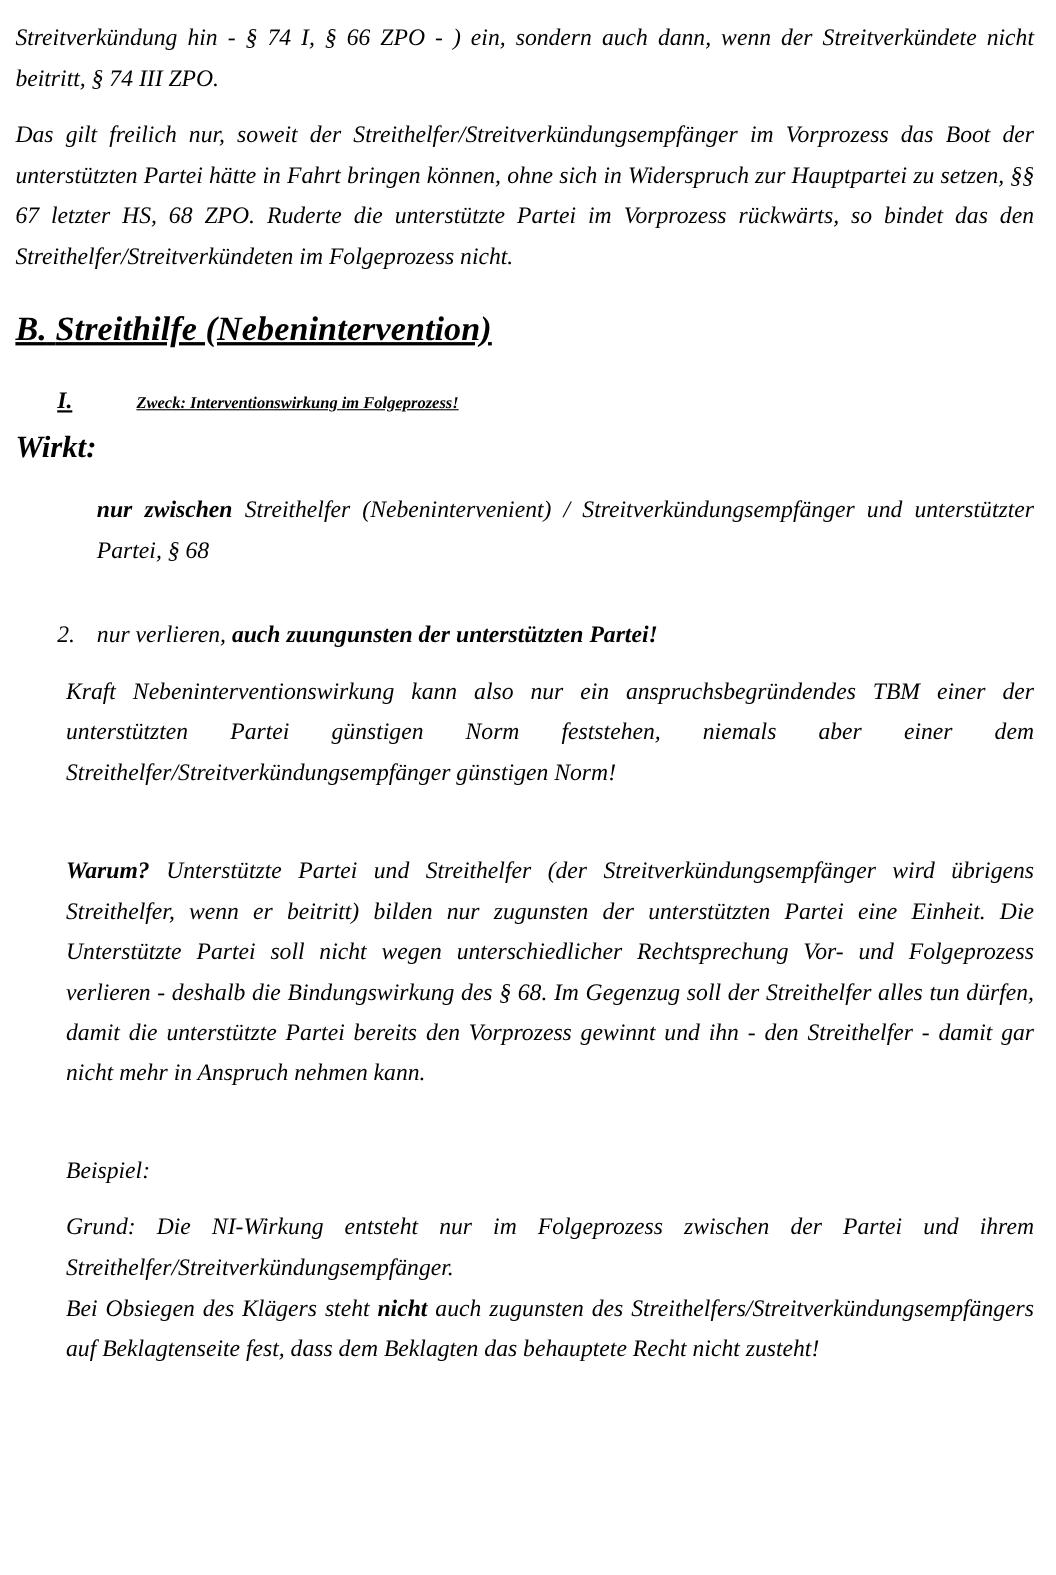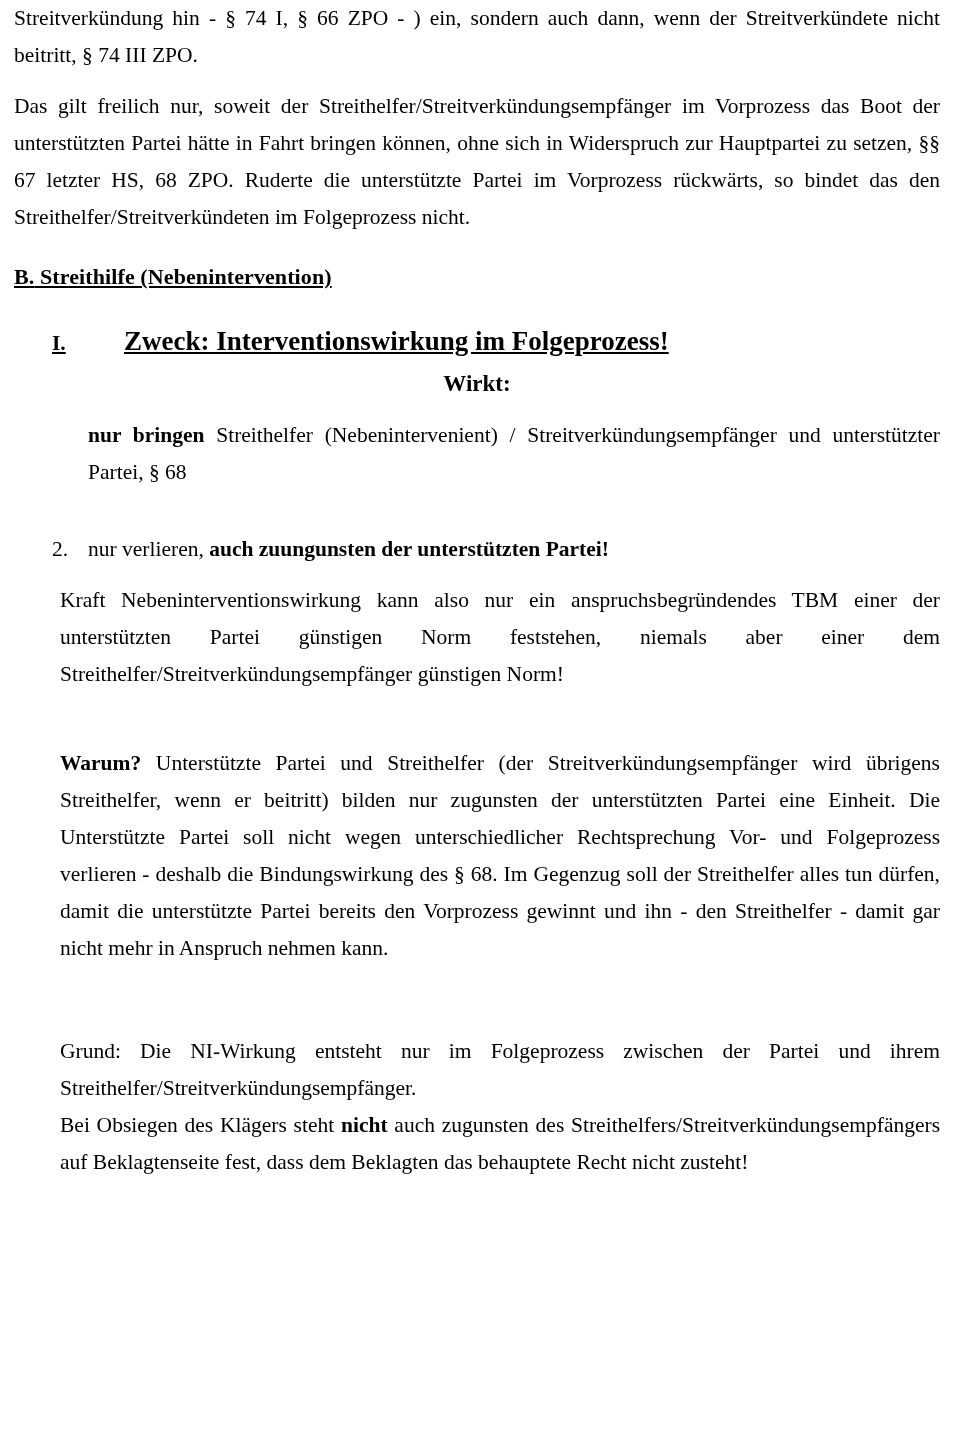--- a/index.html
+++ b/index.html
@@ -10,72 +10,73 @@
   body {
     width: 960px;
     min-height: 1432px;
     font-family: "Liberation Serif", "DejaVu Serif", serif;
     color: #000000;
   }
   .page {
     width: 960px;
     min-height: 1432px;
     box-sizing: border-box;
-    padding: 0 20px 10px 14px;
+    padding: 16px 20px 10px 14px;
     position: relative;
+    font-style: italic;
   }
   p, div, li {
     font-size: 21.5px;
     line-height: 1.72;
     text-align: justify;
   }
   .para {
     margin: 0 0 0 0;
     text-align: justify;
   }
   .block-gap-sm { height: 14px; }
   .block-gap-md { height: 26px; }
   .block-gap-lg { height: 40px; }
   .block-gap-xl { height: 52px; }
 
   .heading-b {
-    font-size: 22px;
+    font-size: 31px;
     font-weight: bold;
     line-height: 1.35;
     margin: 0;
     text-align: left;
     letter-spacing: 0.1px;
   }
   .heading-b .u {
     text-decoration: underline;
   }
   .roman-heading {
-    font-size: 27px;
+    font-size: 15px;
     font-weight: bold;
     text-decoration: underline;
     display: inline-block;
     margin: 0;
   }
   .roman-row {
     display: block;
     margin: 0 0 0 38px;
     text-align: left;
   }
   .roman-num {
     font-weight: bold;
     text-decoration: underline;
     display: inline-block;
     width: 72px;
   }
   .wirkt {
     font-weight: bold;
-    font-size: 23px;
+    font-size: 28px;
     display: block;
     margin: 0;
-    text-align: center;
+    text-align: left;
   }
   ol.num-list {
     margin: 0;
     padding: 0;
     list-style: none;
   }
   .li-row {
     display: flex;
     margin: 0 0 0 38px;
   }
@@ -116,21 +117,21 @@
     <span class="roman-num">I.</span><span class="roman-heading">Zweck: Interventionswirkung im Folgeprozess!</span>
   </div>
 
   <span class="wirkt">Wirkt:</span>
 
   <div class="block-gap-sm"></div>
 
   <ol class="num-list">
     <li class="li-row">
       <span class="li-num"></span>
-      <span class="li-body"><b>nur bringen</b><span> Streithelfer (Nebenintervenient) / Streitverkündungsempfänger und unterstützter Partei, § 68</span></span>
+      <span class="li-body"><b>nur zwischen</b><span> Streithelfer (Nebenintervenient) / Streitverkündungsempfänger und unterstützter Partei, § 68</span></span>
     </li>
   </ol>
 
   <div class="block-gap-lg"></div>
 
   <ol class="num-list">
     <li class="li-row">
       <span class="li-num">2.</span>
       <span class="li-body"><span>nur verlieren, </span><b>auch zuungunsten der unterstützten Partei!</b></span>
     </li>
@@ -139,20 +140,21 @@
   <div class="block-gap-sm"></div>
 
   <p class="para indent-left">Kraft Nebeninterventionswirkung kann also nur ein anspruchsbegründendes TBM einer der unterstützten Partei günstigen Norm feststehen, niemals aber einer dem Streithelfer/Streitverkündungsempfänger günstigen Norm!</p>
 
   <div class="block-gap-xl"></div>
 
   <p class="para indent-left"><b>Warum?</b><span> Unterstützte Partei und Streithelfer (der Streitverkündungsempfänger wird übrigens Streithelfer, wenn er beitritt) bilden nur zugunsten der unterstützten Partei eine Einheit. Die Unterstützte Partei soll nicht wegen unterschiedlicher Rechtsprechung Vor- und Folgeprozess verlieren - deshalb die Bindungswirkung des § 68. Im Gegenzug soll der Streithelfer alles tun dürfen, damit die unterstützte Partei bereits den Vorprozess gewinnt und ihn - den Streithelfer - damit gar nicht mehr in Anspruch nehmen kann.</span></p>
 
   <div class="block-gap-xl"></div>
 
+  <p class="para indent-left">Beispiel:</p>
 
   <div class="block-gap-sm"></div>
 
   <p class="para indent-left">Grund: Die NI-Wirkung entsteht nur im Folgeprozess zwischen der Partei und ihrem Streithelfer/Streitverkündungsempfänger.</p>
 
   <p class="para indent-left"><span>Bei Obsiegen des Klägers steht </span><b>nicht</b><span> auch zugunsten des Streithelfers/Streitverkündungsempfängers auf Beklagtenseite fest, dass dem Beklagten das behauptete Recht nicht zusteht!</span></p>
 
 </div>
 
 </body></html>

